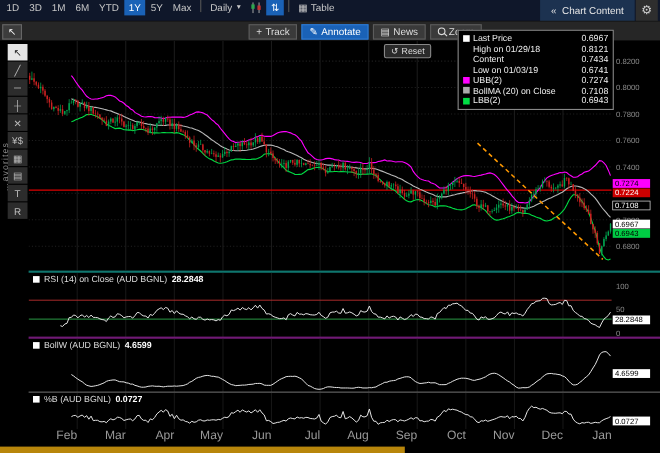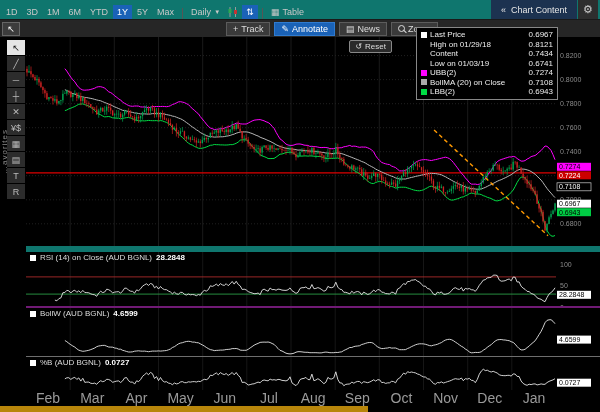--- a/index.html
+++ b/index.html
@@ -1,21 +1,21 @@
 <!DOCTYPE html>
 <html><head>
 <meta charset="utf-8">
 <style>
   *{margin:0;padding:0;box-sizing:border-box}
   html,body{width:600px;height:412px;background:#000;overflow:hidden;
     font-family:"Liberation Sans",sans-serif;-webkit-font-smoothing:antialiased}
   .app{width:600px;height:412px;display:flex;flex-direction:column;background:#000;position:relative}
 
   
-  .tb1{height:19px;background:#0f766e;display:flex;align-items:flex-end;gap:1px;
+  .tb1{height:19px;background:#0f172a;display:flex;align-items:flex-start;gap:1px;
        padding:0 2px;font-size:9px;color:#c8c8c8;flex:none}
   .rbtn{padding:2px 4px;cursor:pointer}
   .rbtn.active{background:#1a62b7;color:#fff}
   .sep{width:1px;height:11px;background:#555;margin:0 3px}
   .tbtn{display:flex;align-items:center;gap:3px;padding:2px 4px;cursor:pointer}
   .iconbox{width:16px;height:14px;display:flex;align-items:center;justify-content:center;cursor:pointer}
   .iconbox.blue{background:#1a62b7;color:#fff}
   .spacer{flex:1}
   .cc-btn{height:19px;display:flex;align-items:center;gap:5px;background:#1c3250;
           color:#e6e6e6;padding:0 10px;cursor:pointer}
@@ -40,21 +40,21 @@
   .tools{width:26px;flex:none;position:relative;background:#000;padding-top:2px}
   .tool{width:18px;height:15px;margin:1px 0 1px 7px;background:#2c2c2c;color:#bbb;
         font-size:9px;display:flex;align-items:center;justify-content:center;cursor:pointer}
   .tool.sel{background:#e6e6e6;color:#111}
   .fav{position:absolute;left:0;top:92px;writing-mode:vertical-lr;transform:rotate(180deg);
        font-size:8px;color:#8a8a8a;letter-spacing:1px}
 
   .panels{flex:1;display:flex;flex-direction:column;position:relative}
   .panel{position:relative}
   .main{height:209px}
-  .rsi{height:60px;border-top:6px solid #0f766e}
+  .rsi{height:60px;border-top:2px solid #0f766e}
   .bollw{height:50px;border-top:2px solid #701a75}
   .pctb{height:34px;border-top:1px solid #6e6e6e}
   .plot{position:absolute;inset:0}
   svg{display:block}
 
   .phead{position:absolute;top:1px;left:4px;display:flex;align-items:center;gap:4px;
          font-size:8px;color:#ddd;z-index:3;white-space:nowrap}
   .phead .sw{width:6px;height:6px;background:#fff;display:inline-block}
   .phead .val{color:#fff;font-weight:bold}
 
@@ -66,21 +66,21 @@
   .ll{flex:1}
   .lv{text-align:right}
 
   .reset{position:absolute;top:3px;right:208px;display:flex;align-items:center;gap:3px;
          height:13px;padding:0 5px;background:#2a2a2a;border:1px solid #888;border-radius:2px;
          color:#ddd;font-size:8px;z-index:4;cursor:pointer}
 
   
   .xarea{height:22px;position:relative;flex:none;background:#000}
   .months{display:flex;margin-left:26px;margin-right:44px;height:9px}
-  .months span{flex:1;text-align:center;font-size:14px;color:#9a9a9a}
+  .months span{flex:1;text-align:right;font-size:11px;color:#9a9a9a}
   .yl{position:absolute;font-size:8px;color:#9a9a9a;top:21px}
   .y2018{left:46%}
   .y2019{right:50px}
   .fbar{position:absolute;left:0;bottom:0;height:6px;width:368px;background:#b8860b}
 </style>
 </head>
 <body>
 
 <div class="app">
 

